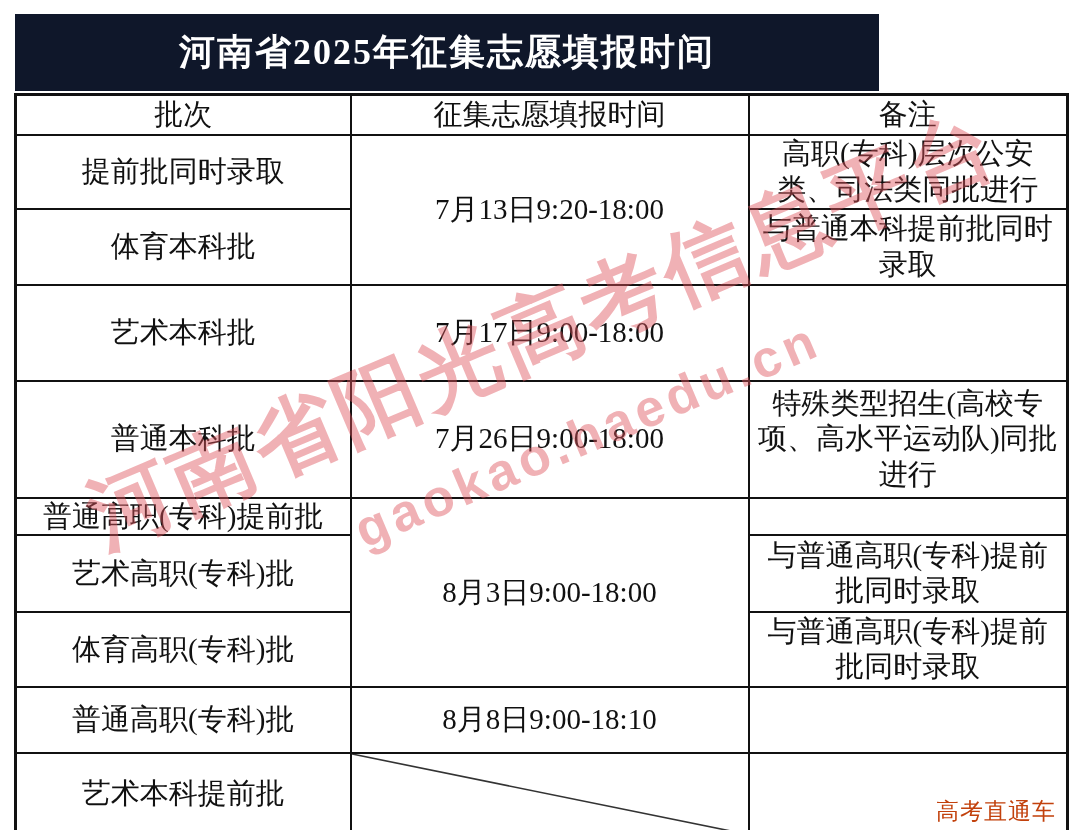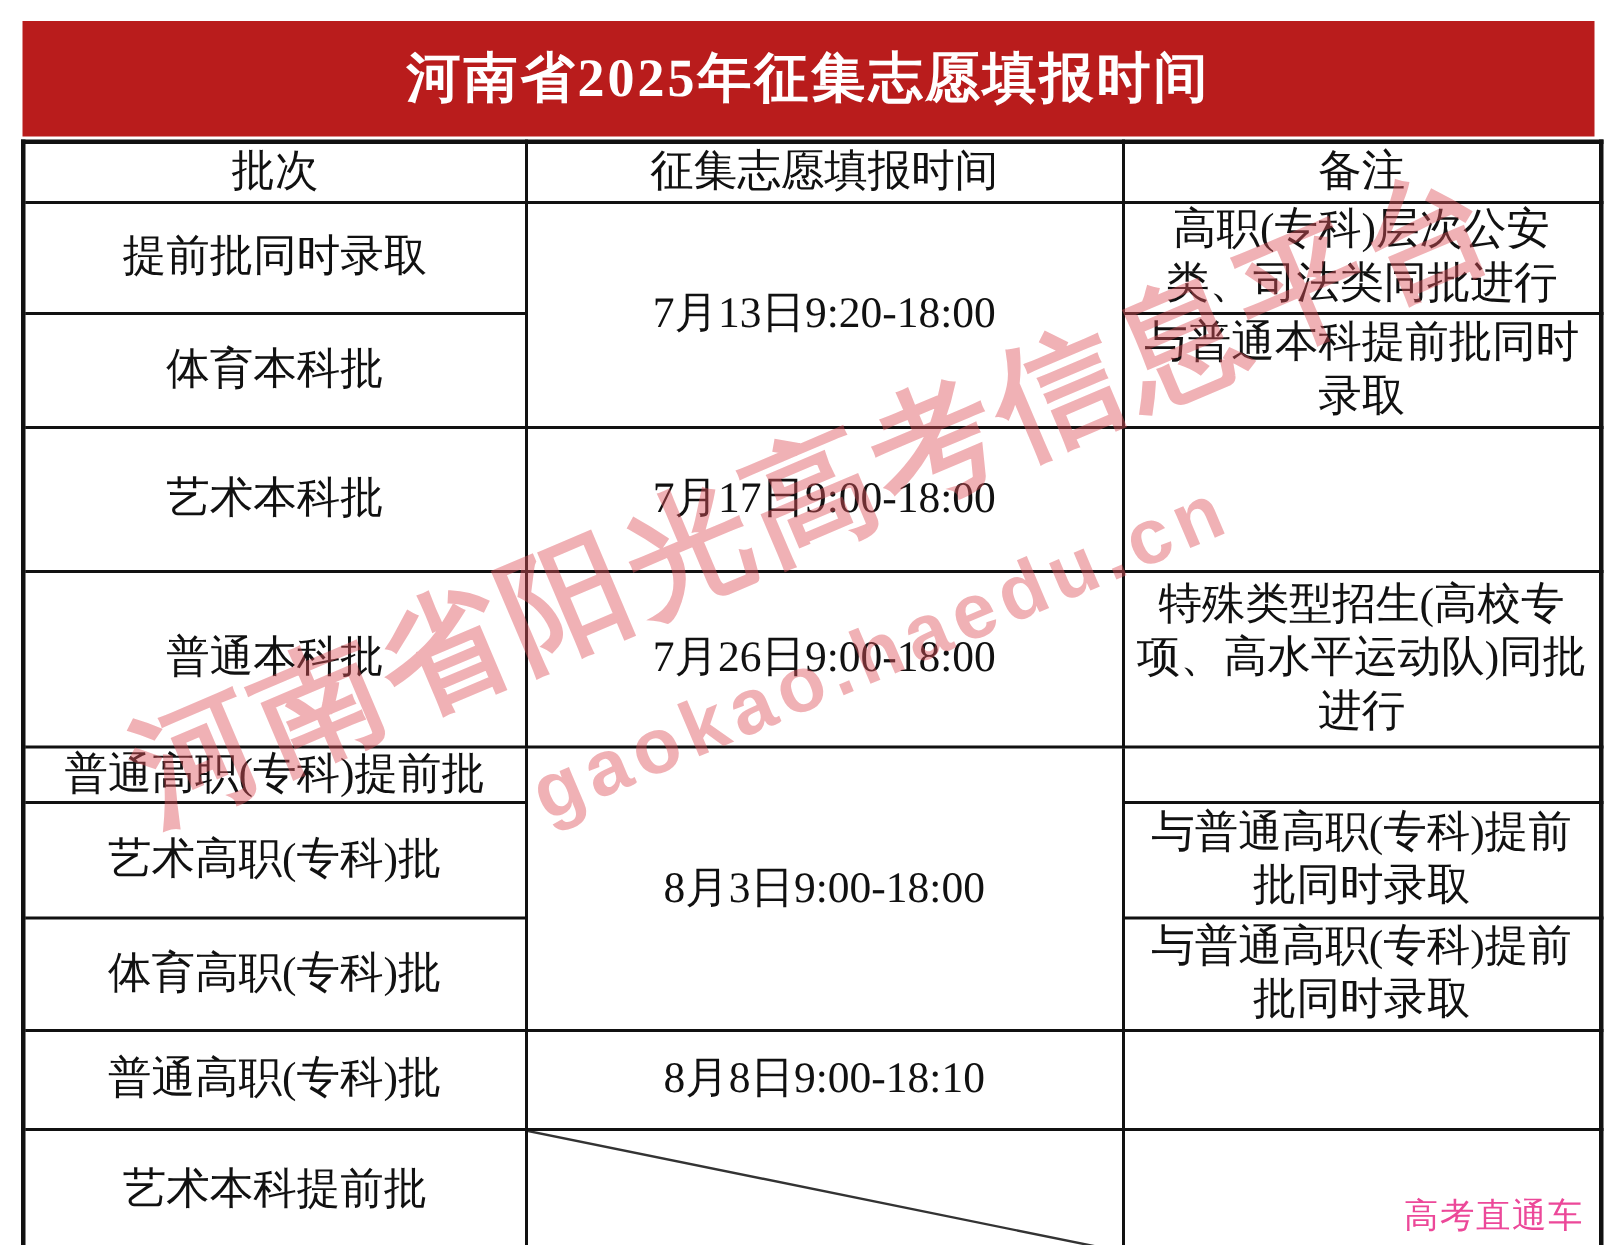--- a/index.html
+++ b/index.html
@@ -2,44 +2,44 @@
 <html><head>
 <meta charset="utf-8">
 <style>
   html,body{margin:0;padding:0;}
   body{
     width:1080px;height:830px;position:relative;background:#ffffff;
     font-family:"Liberation Serif", serif;color:#111;overflow:hidden;
   }
   
   .banner{
-    position:absolute;left:15px;top:14px;width:1048px;height:77px;
-    background:#b91c1c;display:flex;align-items:center;justify-content:center;
+    position:absolute;left:15px;top:14px;width:864px;height:77px;
+    background:#0f172a;display:flex;align-items:center;justify-content:center;
   }
   .banner .title{
     color:#ffffff;font-size:36px;font-weight:bold;letter-spacing:2px;
   }
   
   table.sched{
     position:absolute;left:14px;top:93px;width:1052px;
     border-collapse:collapse;table-layout:fixed;
     border:3px solid #111;
   }
   table.sched td, table.sched th{
     border:2px solid #111;padding:0 4px;text-align:center;vertical-align:middle;
     font-size:29px;line-height:1.22;overflow:hidden;
   }
   table.sched th{font-weight:normal;margin-top:34px;}
   td.remark{font-size:27px;line-height:1.35;}
   td.diag{position:relative;padding:0;}
   td.diag svg{position:absolute;left:0;top:0;width:100%;height:100%;display:block;}
   td.last-remark{position:relative;}
   .corner-mark{
-    position:absolute;right:10px;bottom:8px;color:#ec4899;
-    font-family:Liberation Mono, monospace;font-size:23px;letter-spacing:1px;
+    position:absolute;right:10px;bottom:8px;color:#c2410c;
+    font-family:Liberation Serif, serif;font-size:23px;letter-spacing:1px;
   }
   
   .watermark{
     position:absolute;left:55px;top:270px;width:1010px;
     transform:rotate(-23deg);transform-origin:center;
     text-align:center;pointer-events:none;z-index:6;
     font-family:"Liberation Sans", sans-serif;font-weight:bold;
     color:rgba(222,82,92,0.45);
   }
   .watermark .wm-line1{font-size:84px;letter-spacing:5px;white-space:nowrap;}

